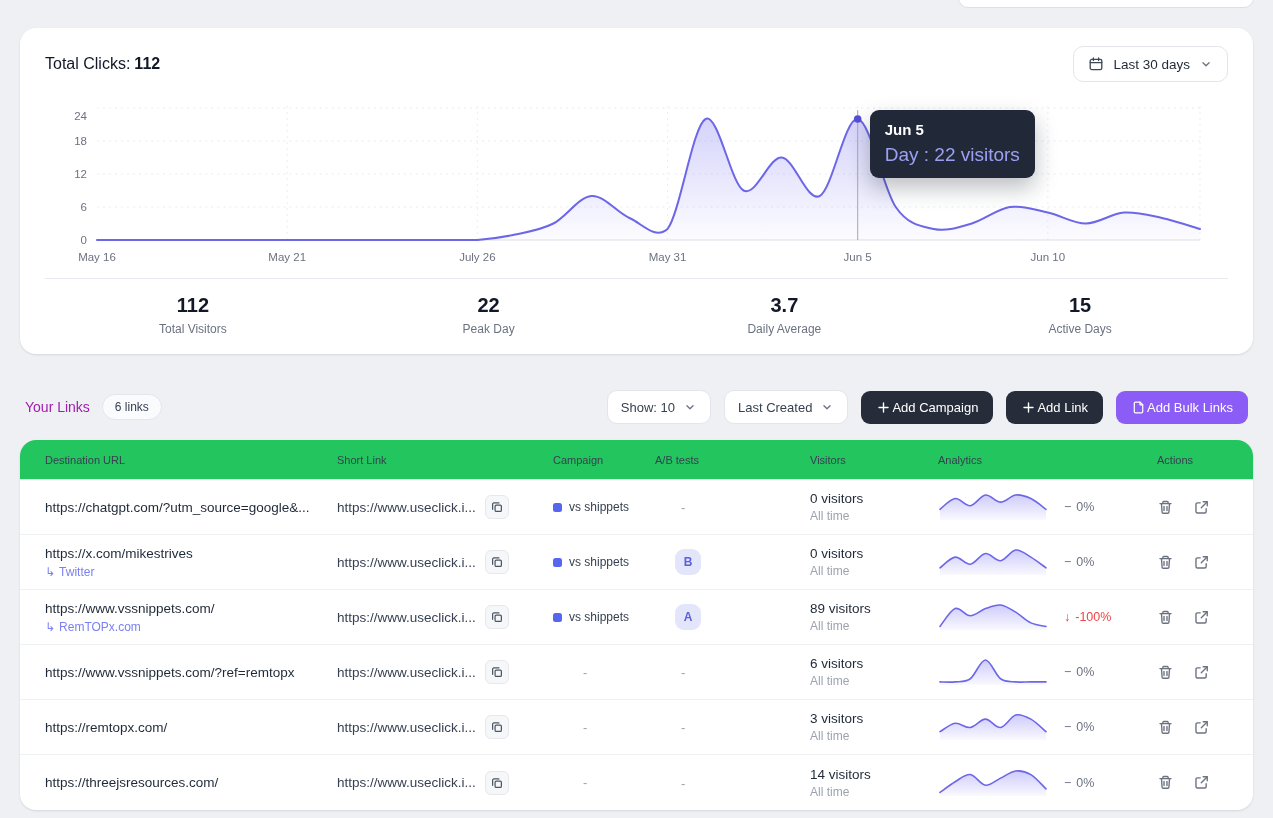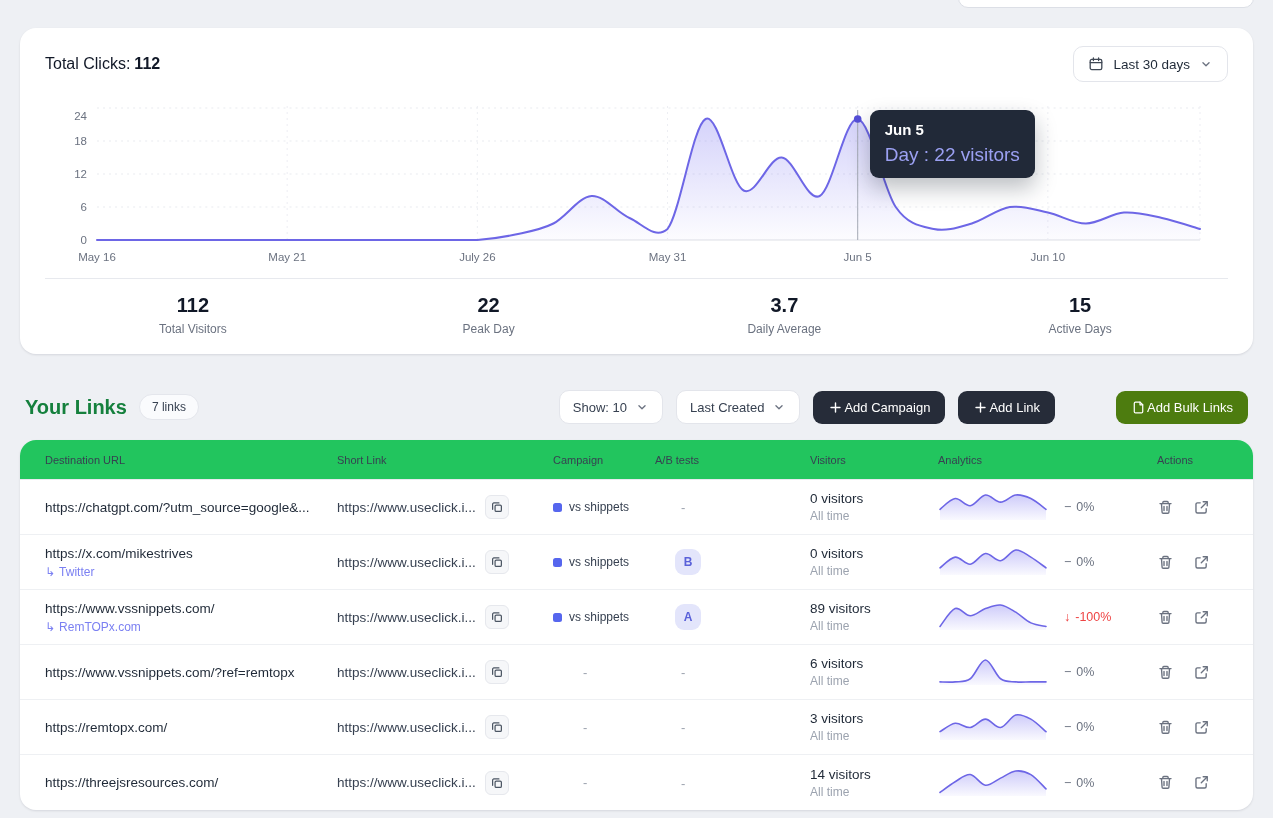--- a/index.html
+++ b/index.html
@@ -56,38 +56,38 @@
   .tt-title{ color:#ffffff; font-size:15px; font-weight:600; margin-bottom:6px; }
   .tt-body{ color:#9ba0f2; font-size:19px; }
 
   .stats{ display:flex; border-top:1px solid #e7e9ee; margin-top:8px; padding:15px 0 18px; }
   .stat{ flex:1; text-align:center; }
   .stat-value{ font-size:20px; color:#111827; font-weight:600; }
   .stat-label{ font-size:12px; color:#6b7280; margin-top:5px; }
 
   
   .links-head{ display:flex; align-items:center; margin:36px 5px 16px; }
-  .links-title{ font-size:20px; font-weight:700; color:#15803d; }
+  .links-title{ font-size:14px; font-weight:400; color:#a21caf; }
   .links-count{
     margin-left:12px; background:#fafbfd; border:1px solid #e4e6ec;
     border-radius:999px; padding:5px 12px; font-size:12px; color:#374151;
   }
   .links-controls{ margin-left:auto; display:flex; gap:13px; align-items:center; }
   .filter-btn{
     display:flex; align-items:center; gap:8px; height:34px; padding:0 13px;
     background:#fff; border:1px solid #e3e5eb; border-radius:10px;
     font-size:13px; color:#374151; cursor:pointer; font-family:inherit;
   }
   .btn-dark, .btn-primary{
     display:flex; align-items:center; gap:1px; height:33px; padding:0 15px;
     color:#fff; border:none; border-radius:9px; font-size:13px; font-weight:500;
     cursor:pointer; font-family:inherit;
   }
   .btn-dark{ background:#262c39; }
-  .btn-primary{ background:#4d7c0f;margin-left:48px; }
+  .btn-primary{ background:#8b5cf6; }
   .btn-dark .ic, .btn-primary .ic{ width:15px; height:15px; }
 
   
   .table-card{ overflow:hidden; }
   .thead, .trow{
     display:grid;
     grid-template-columns:292px 206px 98px 130px 150px 210px 1fr;
     padding:0 25px; align-items:center;
   }
   .thead{
@@ -274,21 +274,21 @@
       </div>
       <div class="stat">
         <div class="stat-value">15</div>
         <div class="stat-label">Active Days</div>
       </div>
     </div>
   </div>
 
   <div class="links-head">
     <span class="links-title">Your Links</span>
-    <span class="links-count">7 links</span>
+    <span class="links-count">6 links</span>
     <div class="links-controls">
       <button class="filter-btn">
         <span>Show: 10</span>
         <svg class="chev">
             <use href="#i-chev"></use>
           </svg>
       </button>
       <button class="filter-btn">
         <span>Last Created</span>
         <svg class="chev">

